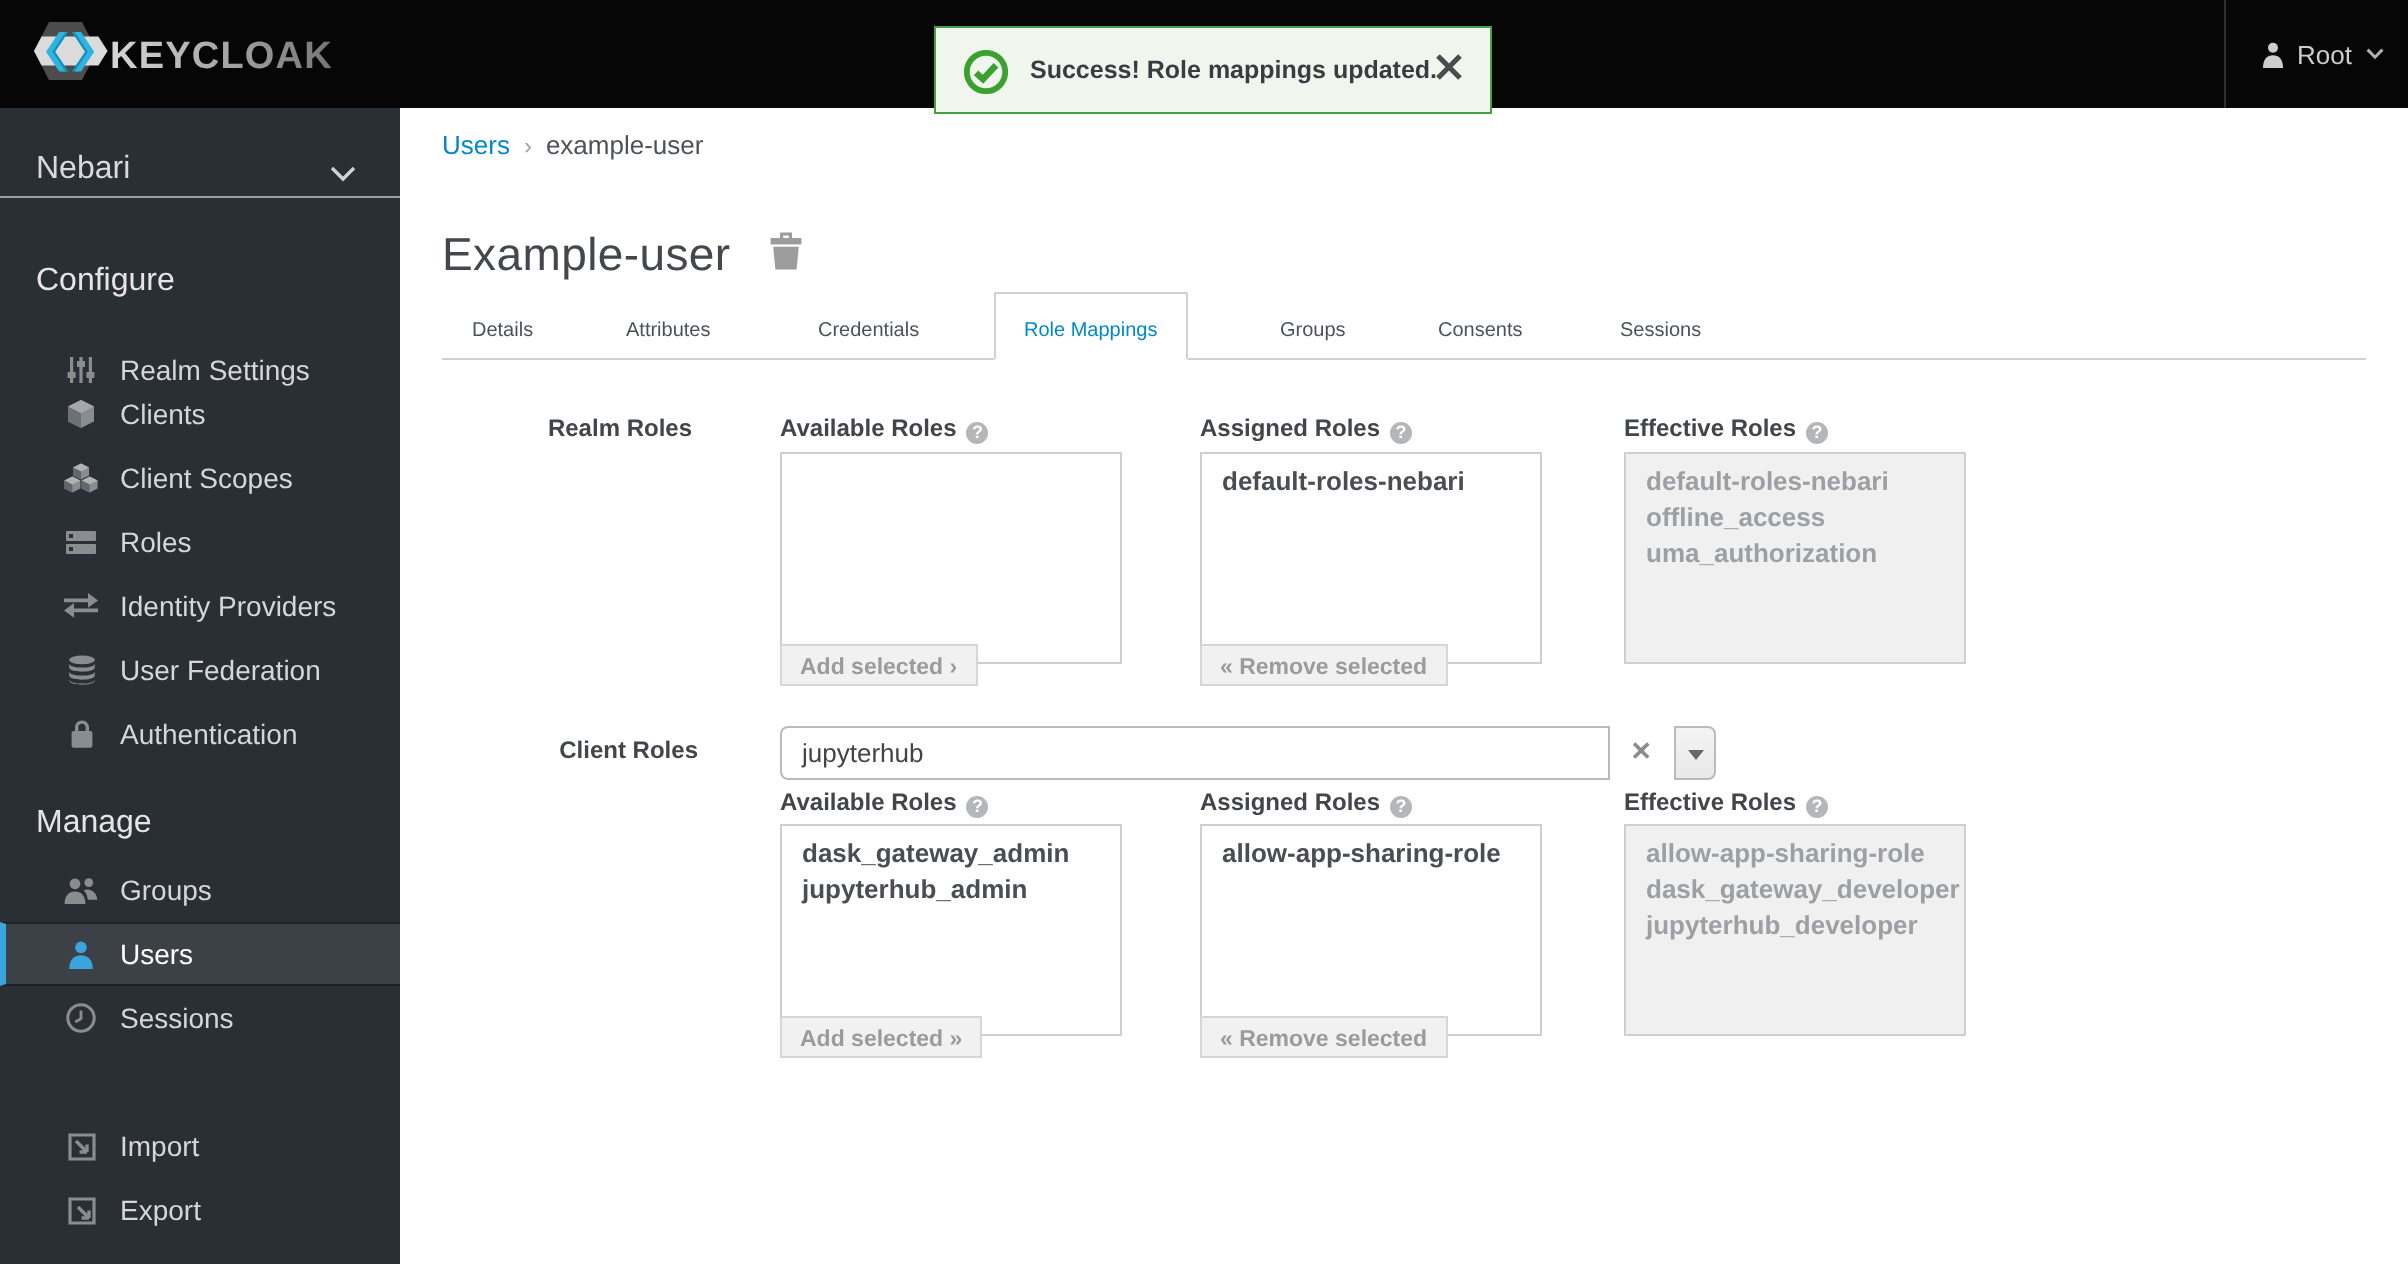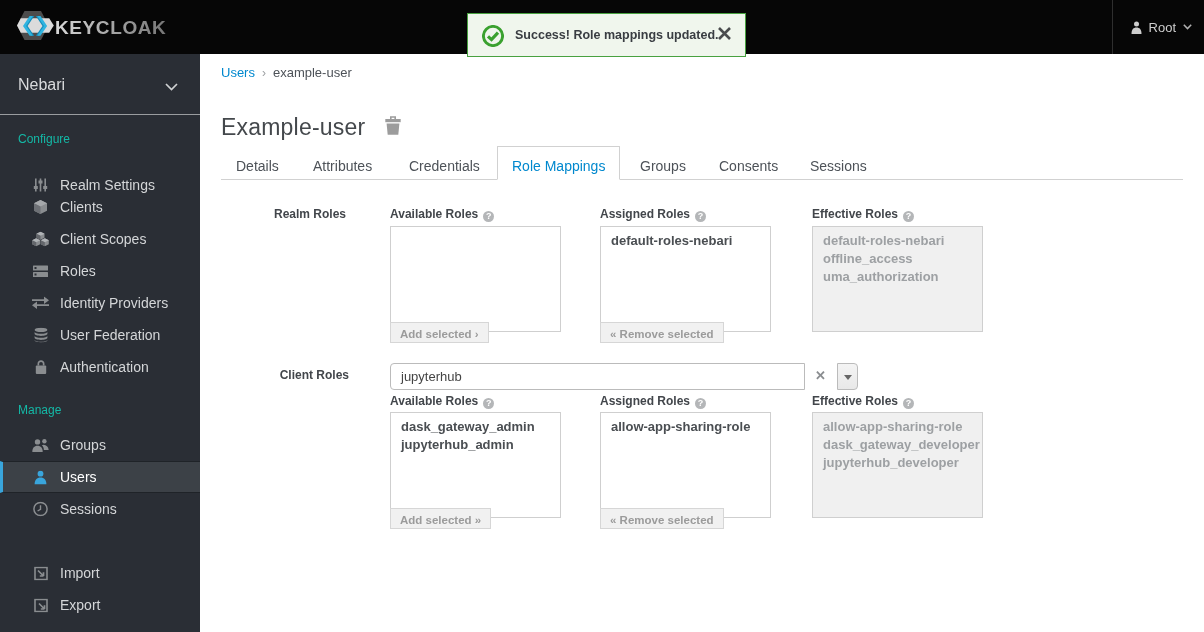--- a/index.html
+++ b/index.html
@@ -9,43 +9,43 @@
   
   .topbar { position:absolute; left:0; top:0; width:1204px; height:54px; background:#060606; }
   .logo { position:absolute; left:17px; top:9px; }
   .topdivider { position:absolute; left:1112px; top:0; width:1px; height:54px; background:#2e2e2e; }
   .usermenu { position:absolute; right:12px; top:0; height:54px; display:flex; align-items:center; color:#cdcdcd; font-size:13px; }
   .usermenu svg { margin-right:7px; }
   .usermenu .caret { margin-left:7px; margin-right:0; }
 
   
   .sidebar { position:absolute; left:0; top:54px; width:200px; height:578px; background:#2a2e35; }
-  .realm { position:absolute; left:0; top:0; width:200px; height:61px; border-bottom:1px solid #9a9da0; }
+  .realm { position:absolute; left:0; top:0; width:200px; height:45px; border-bottom:1px solid #9a9da0; }
   .realm .name { position:absolute; left:18px; top:22px; font-size:16px; color:#d8dadc; font-weight:400; }
   .realm .caret { position:absolute; right:22px; top:29px; }
-  .navsec { position:absolute; left:18px; font-size:12px; color:#14b8a6; }
+  .navsec { position:absolute; left:18px; font-size:16px; color:#e5e5e5; }
   .navitem { position:absolute; left:0; width:200px; height:32px; color:#d4d6d8; font-size:14px; }
   .navitem .ico { position:absolute; left:32px; top:50%; transform:translateY(-50%); width:17px; height:17px; display:flex; align-items:center; justify-content:center; }
   .navitem .lbl { position:absolute; left:60px; top:50%; transform:translateY(-50%); }
   .navitem.sel { background:#3c4147; border-top:1px solid #1f2328; border-bottom:1px solid #1f2328; border-left:3px solid #39a5dc; color:#fff; }
   .navitem.sel .ico { left:29px; }
   .navitem.sel .lbl { left:57px; }
 
   
   .main { position:absolute; left:200px; top:54px; width:1004px; height:578px; background:#fff; color:#4d5258; }
   .breadcrumb { position:absolute; left:21px; top:11px; font-size:13px; }
   .breadcrumb a { color:#0088ce; text-decoration:none; }
   .breadcrumb .sep { color:#9da0a3; padding:0 7px; font-size:12px; }
   .breadcrumb .cur { color:#4d5258; }
   h1 { position:absolute; left:21px; top:60px; font-size:23px; font-weight:300; color:#44484c; letter-spacing:0.2px; }
   h1 svg { margin-left:13px; }
 
   
   .tabs { position:absolute; left:21px; top:92px; width:962px; height:34px; border-bottom:1px solid #d1d1d1; }
-  .tab { position:absolute; top:0; height:34px; line-height:40px; padding:0 15px; font-size:14px; color:#4d5258; }
+  .tab { position:absolute; top:0; height:34px; line-height:40px; padding:0 15px; font-size:10px; color:#4d5258; }
   .tab.active { background:#fff; border:1px solid #d1d1d1; border-bottom:1px solid #fff; height:34px; line-height:38px; border-radius:1px 1px 0 0; color:#0088ce; padding:0 14px; }
 
   
   .flabel { position:absolute; width:125px; text-align:right; font-size:12px; font-weight:bold; color:#42464b; }
   .colhead { position:absolute; font-size:12px; font-weight:bold; color:#42464b; white-space:nowrap; }
   .qmark { display:inline-block; width:11px; height:11px; border-radius:50%; background:#b4b6b8; color:#fff; font-size:9px; font-weight:bold; text-align:center; line-height:11.5px; margin-left:5px; vertical-align:-1px; }
   .lbox { position:absolute; width:171px; height:106px; border:1px solid #cfcfcf; background:#fff; font-size:13px; color:#4a4e52; padding:5px 10px; line-height:18px;font-weight:bold; }
   .lbox.dis { background:#f0f0f0; color:#9da0a3; }
   .fbtn { position:absolute; height:21px; background:#f1f1f1; border:1px solid #d6d6d6; color:#9b9b9b; font-size:11.5px; font-weight:bold; line-height:23px; padding:0 9px; white-space:nowrap; }
 

